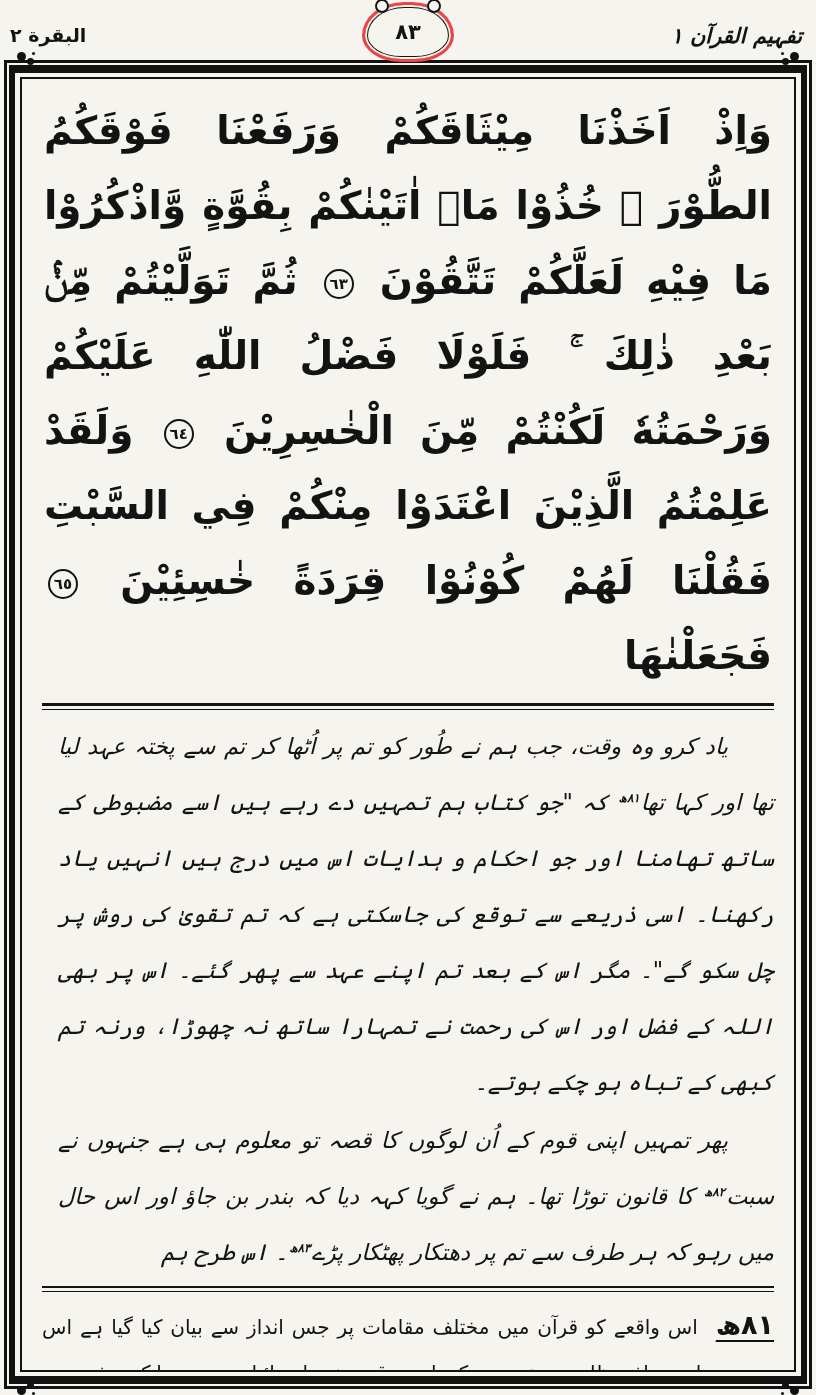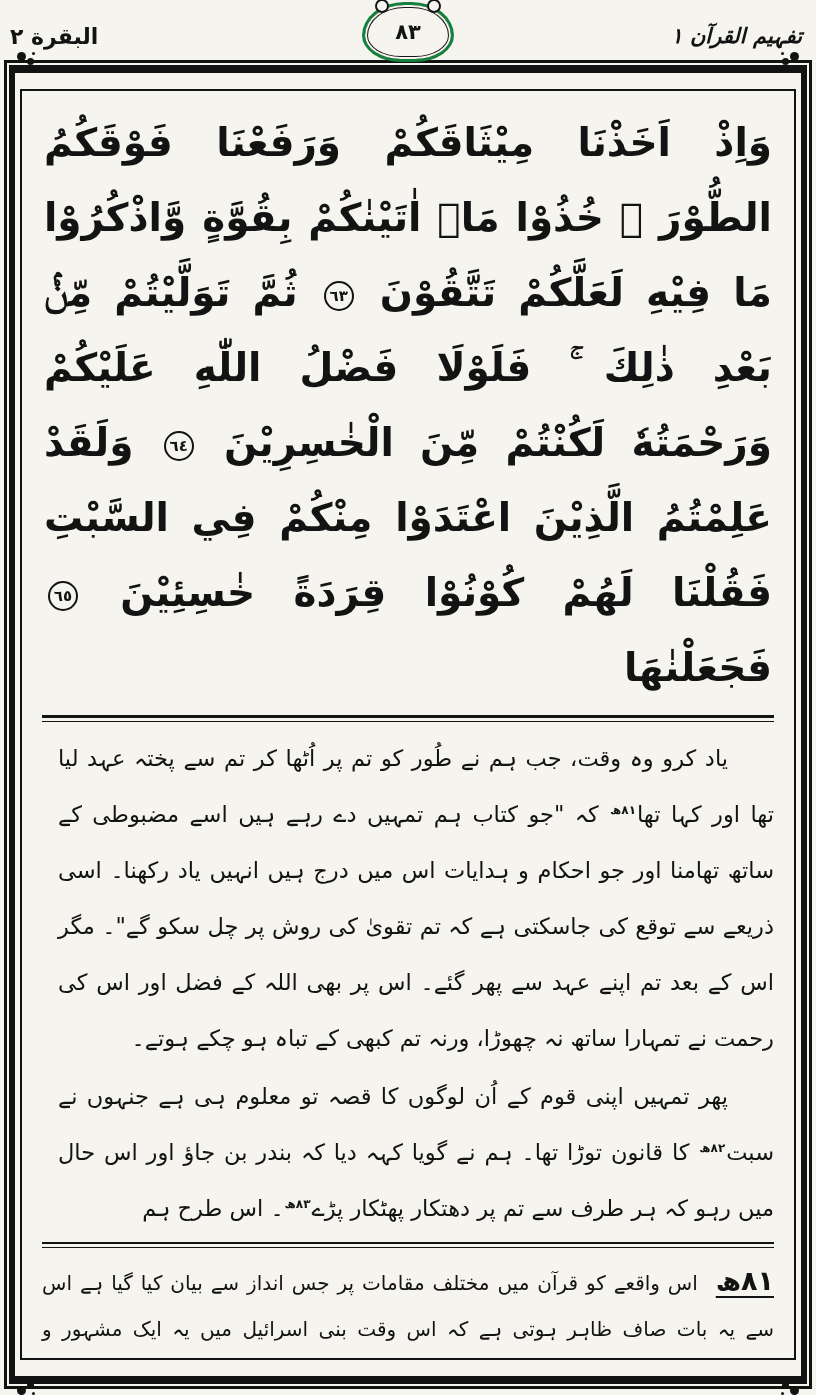--- a/index.html
+++ b/index.html
@@ -13,26 +13,26 @@
     direction:rtl;
   }
   
   .header{position:absolute;top:0;left:0;right:0;height:58px;}
   .header .h-right{
     position:absolute;top:24px;right:14px;
     font-size:21px;font-weight:bold;font-style:italic;letter-spacing:-1px;
   }
   .header .h-left{
     position:absolute;top:24px;left:10px;
-    font-size:22px;font-weight:bold;
+    font-size:19px;font-weight:bold;
   }
   .medallion{
     position:absolute;top:2px;left:50%;transform:translateX(-50%);
     width:86px;height:54px;
-    border:3px solid #15803d;
+    border:3px solid #ef4444;
     border-radius:48% 48% 44% 44% / 58% 58% 46% 46%;
     box-shadow:inset 0 0 0 2px #f6f4ee, inset 0 0 0 3px #161616;
     display:flex;align-items:center;justify-content:center;
     background:#f6f4ee;z-index:5;
   }
   .medallion:before,.medallion:after{
     content:"";position:absolute;width:10px;height:10px;border:2px solid #161616;
     border-radius:50%;background:#f6f4ee;top:-6px;
   }
   .medallion:before{left:10px;}
@@ -44,21 +44,21 @@
     border:3px solid #121212;
     padding:2px;
     background:#f6f4ee;
   }
   .frame-mid{
     height:100%;box-sizing:border-box;
     border-top:8px solid #121212;
     border-bottom:8px solid #121212;
     border-left:6px solid #121212;
     border-right:6px solid #121212;
-    padding:16px 5px;
+    padding:4px 5px;
   }
   .frame-inner{
     height:100%;box-sizing:border-box;
     border:2px solid #121212;
     padding:6px 20px 4px 20px;
     overflow:hidden;
   }
   .corner{
     position:absolute;width:26px;height:26px;z-index:6;
   }
@@ -97,20 +97,21 @@
   }
   .divider.thin{border-top-width:2px;margin:6px 0 10px 0;}
   
   .trans p{
     direction:rtl;
     font-size:22.5px;
     line-height:56px;
     text-align:justify;
     margin:0 0 2px 16px;
     text-indent:46px;
+    font-style:italic;
   }
   sup{
     font-size:12px;font-weight:bold;
     vertical-align:super;line-height:0;
     margin:0 1px;
   }
   
   .fn{
     direction:rtl;
     font-size:20px;

